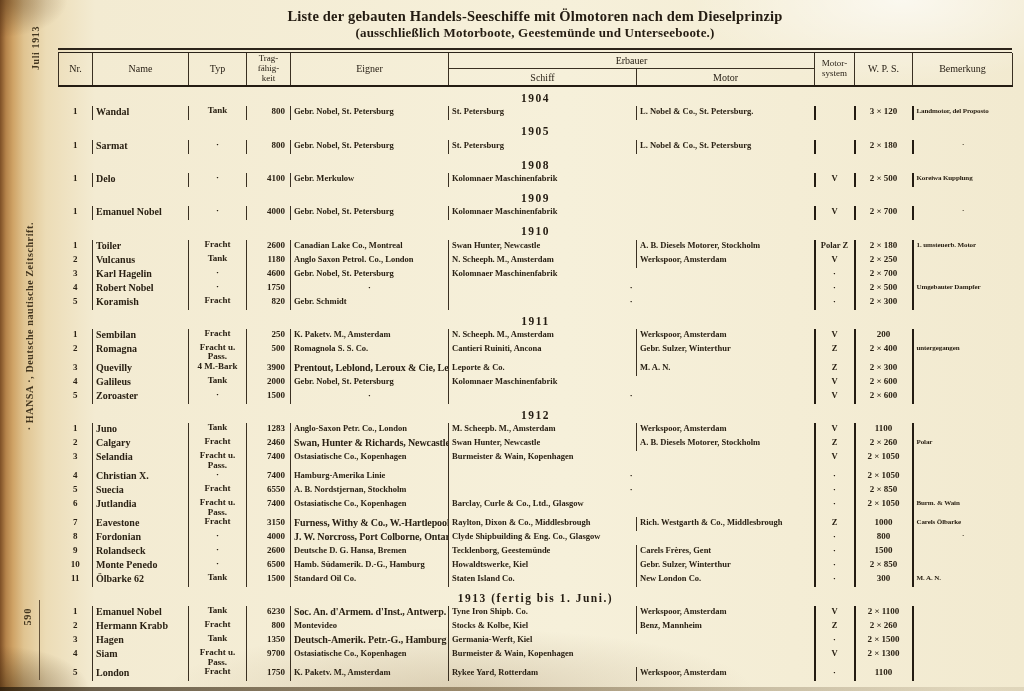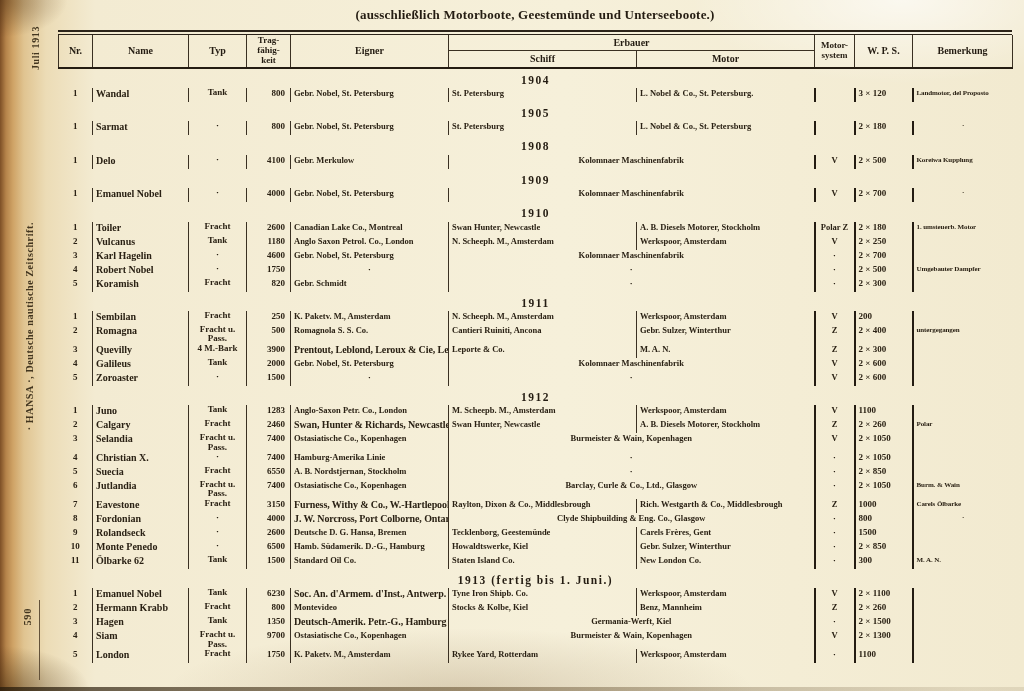--- a/index.html
+++ b/index.html
@@ -29,21 +29,21 @@
   .rot-page   { left:22px; top:608px; font-size:10.5px; }
   .footer-rule{ position:absolute; left:39px; top:600px; width:1px; height:80px; background:#63523a; }
 
   .content { position:absolute; left:58px; top:7px; width:954px; }
   .title1 { text-align:center; font-weight:bold; font-size:14.5px; letter-spacing:.2px; line-height:1.25; }
   .title2 { text-align:center; font-weight:bold; font-size:13px;   letter-spacing:.2px; margin-bottom:7px; }
   .rule-double { height:2px; border-top:2.5px solid #2c241a; border-bottom:1px solid #2c241a; }
 
   table.ships { width:954px; table-layout:fixed; border-collapse:collapse; margin-top:0; }
   thead th {
-    font-weight:bold; font-size:10px; text-align:center; vertical-align:middle;
+    font-weight:normal; font-size:10px; text-align:center; vertical-align:middle;
     border:1px solid #3a3022; border-top:none; border-bottom:2px solid #241c12;
     padding:1px 2px; line-height:1.1;
   }
   thead th.h-erbauer { border-bottom:1px solid #3a3022; padding:1px 4px; }
   thead th.sub { border-bottom:2px solid #241c12; }
   thead th.pre { white-space:pre-line; font-size:9px; }
 
   tbody td {
     font-size:9px; font-weight:bold; padding:0 3px; vertical-align:top;
     line-height:1.25; height:13px; overflow:hidden; color:#2a2114;
@@ -51,37 +51,38 @@
   td.year { text-align:center; font-weight:bold; font-size:11.5px; letter-spacing:1.5px;
             padding:4px 0 1px 0; height:auto; border:none; color:#241c12; }
   .c-nr     { text-align:center; }
   .c-name   { border-left:1px solid #3a3022; white-space:nowrap; font-size:10px; }
   .c-typ    { border-left:1px solid #3a3022; text-align:center; line-height:1.05; }
   .c-trag   { border-left:1px solid #3a3022; text-align:right; padding-right:5px; }
   .c-eigner { border-left:1px solid #3a3022; white-space:nowrap; font-size:8.5px; }
   .c-eigner.small { font-size:10px; letter-spacing:-.1px; }
   .c-schiff { border-left:1px solid #3a3022; white-space:nowrap; font-size:8.5px; }
   .c-motor  { border-left:1px solid #3a3022; white-space:nowrap; font-size:8.5px; }
-  .c-span   { border-left:1px solid #3a3022; text-align:center; white-space:nowrap; font-size:8.5px; }
+  .c-span   { border-left:1px solid #3a3022; text-align:left; white-space:nowrap; font-size:8.5px; }
   .c-sys    { border-left:2.5px solid #241c12; text-align:center; font-size:8.5px; white-space:nowrap; }
-  .c-wps    { border-left:2px solid #241c12; text-align:left; white-space:nowrap; }
+  .c-wps    { border-left:2px solid #241c12; text-align:center; white-space:nowrap; }
   .c-bem    { border-left:2.5px solid #241c12; font-size:7px; line-height:1.15; padding-top:1px; letter-spacing:-.1px; }
   td.ditto  { text-align:center; }
 </style>
 </head>
 <body>
 
 <div class="page">
 
   <div class="rot rot-date">Juli 1913</div>
   <div class="rot rot-journal">· HANSA ·, Deutsche nautische Zeitschrift.</div>
   <div class="rot rot-page">590</div>
   <div class="footer-rule"></div>
 
   <div class="content">
+    <div class="title1">Liste der gebauten Handels-Seeschiffe mit Ölmotoren nach dem Dieselprinzip</div>
     <div class="title2">(ausschließlich Motorboote, Geestemünde und Unterseeboote.)</div>
     <div class="rule-double"></div>
 
     <table class="ships">
       <colgroup>
         <col style="width:34px">
           <col style="width:96px">
           <col style="width:58px">
           <col style="width:44px">
         <col style="width:158px">

